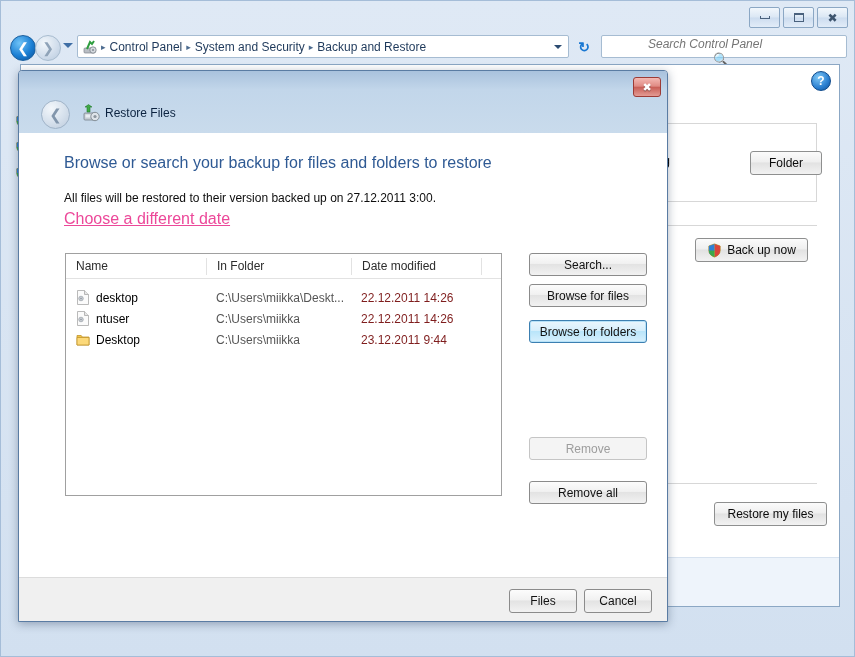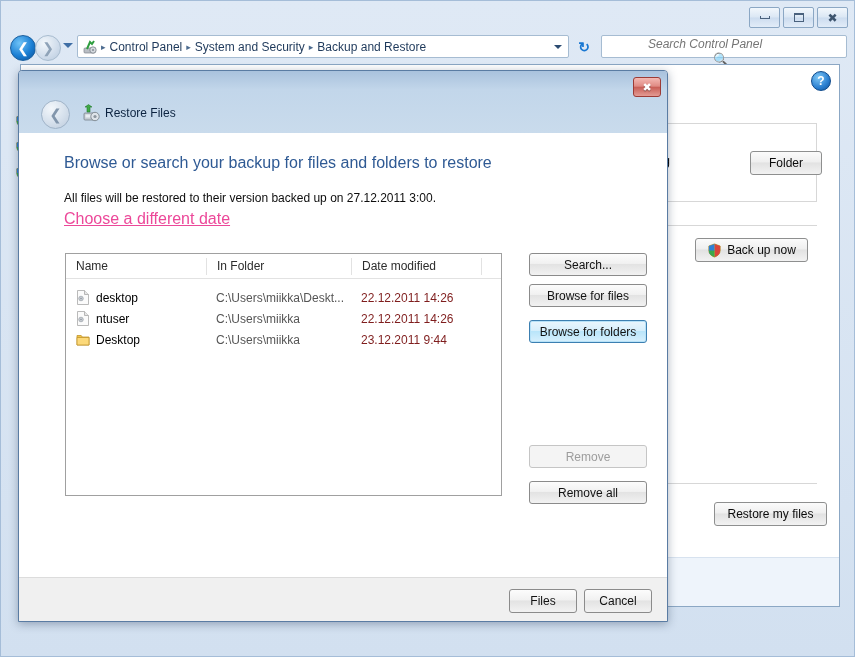--- a/index.html
+++ b/index.html
@@ -398,21 +398,21 @@
     box-shadow: 0 0 0 1px #b7e2f8 inset;
   }
   .sidebtn.disabled {
     background: #f4f4f4;
     border: 1px solid #c5c5c5;
     color: #9d9d9d;
   }
   #btn-search      { top: 120px; }
   #btn-browsefiles { top: 151px; }
   #btn-browsefold  { top: 187px; }
-  #btn-remove      { top: 312px; }
+  #btn-remove      { top: 304px; }
   #btn-removeall   { top: 348px; }
 
   #dlg-footer {
     position: absolute; left: 0; top: 506px;
     width: 648px; height: 45px;
     background: #f0f0f0;
     border-top: 1px solid #dcdcdc;
   }
   .footbtn {
     position: absolute; top: 11px;

